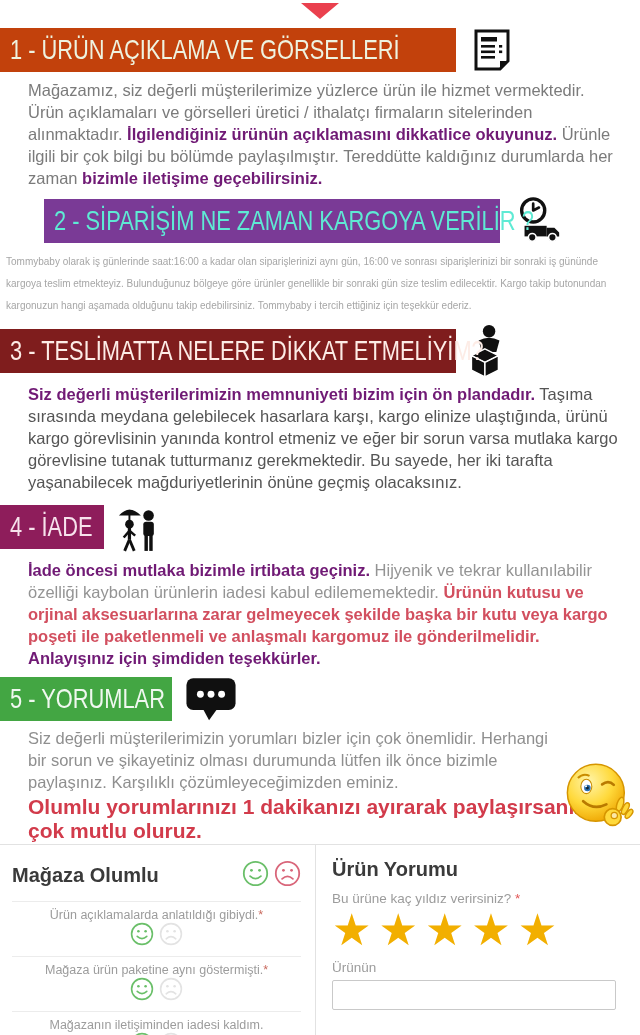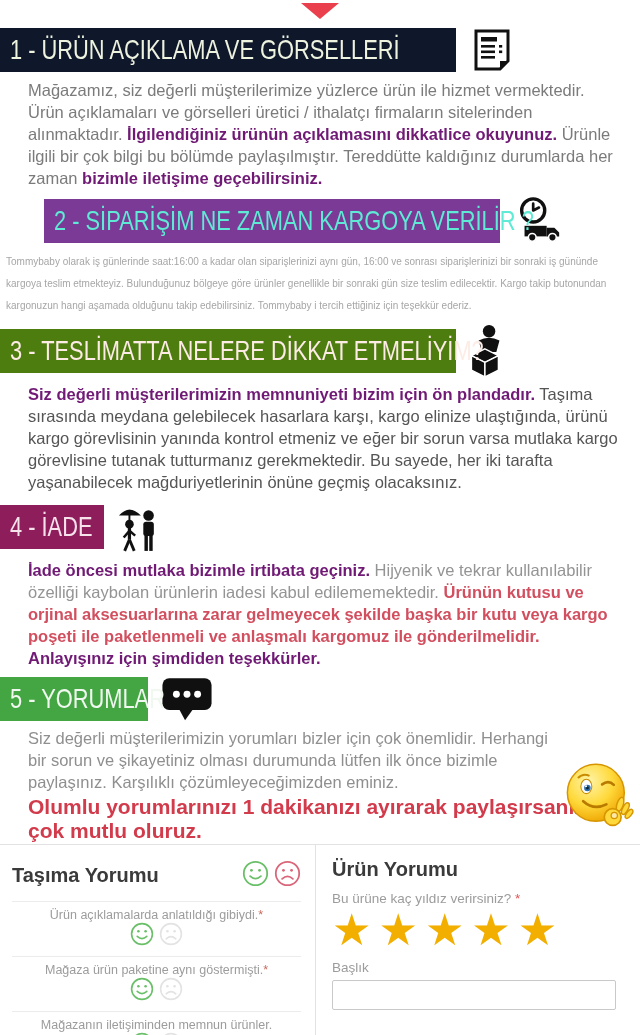--- a/index.html
+++ b/index.html
@@ -11,25 +11,25 @@
              color:#dd4a5c;font-weight:400;}
   .arrow-down{width:0;height:0;margin:3px auto 0;border-left:19px solid transparent;
               border-right:19px solid transparent;border-top:16px solid #ea404e;}
 
   
   .banner-row{display:flex;align-items:center;margin-top:7px;}
   .banner{height:44px;display:flex;align-items:center;padding-left:10px;box-sizing:border-box;}
   .banner span{display:inline-block;white-space:nowrap;transform:scaleX(.78);
                transform-origin:0 50%;font-size:28px;font-weight:400;}
   .banner.w-lg{width:456px;}
-  .banner.s1{background:#0f172a;color:#eef3e0;}
+  .banner.s1{background:#c2410c;color:#eef3e0;}
   .banner.s2{background:#7a3a96;color:#5eead4;margin-left:44px;}
-  .banner.s3{background:#4d7c0f;color:#fdece6;}
+  .banner.s3{background:#7f1d1d;color:#fdece6;}
   .banner.s4{background:#8e1d5b;color:#f7e2ec;width:104px;}
-  .banner.s5{background:#43a643;color:#f0f8f0;width:148px;}
+  .banner.s5{background:#43a643;color:#f0f8f0;width:172px;}
   .banner-icon{margin-left:13px;display:flex;align-items:center;color:#101010;}
 
   
   .body-text{margin:5px 22px 0 28px;font-size:16.5px;line-height:22px;color:#7b7b7b;}
   .body-text .b{font-weight:bold;color:#701a75;}
   .body-text .g{color:#949494;}
   .body-text .r{font-weight:bold;color:#d24f5f;}
   .body-text.s2t{margin:5px 4px 0 6px;font-size:10px;color:#a6a6a6;}
   .body-text.s3t{color:#555;}
   .body-text.s5t{margin-right:74px;color:#8f8f8f;}
@@ -184,21 +184,21 @@
       <ellipse cx="63.5" cy="53" rx="2.3" ry="5" transform="rotate(38 63.5 53)" fill="#ffd93b" stroke="#d69500" stroke-width="1.4"></ellipse>
       <circle cx="48" cy="56" r="8" fill="#ffd93b" stroke="#d69500" stroke-width="1.6"></circle>
       <circle cx="49.5" cy="54.5" r="3" fill="#fbe8a6" stroke="#d69500" stroke-width="1.2"></circle>
     </svg>
   </div>
 
   <div class="reviews">
 
     <div class="col-left">
       <div class="panel-head">
-        <div class="panel-title">Taşıma Yorumu</div>
+        <div class="panel-title">Mağaza Olumlu</div>
         <div class="face-pair">
           <span class="face-happy">
             <svg width="27" height="27" viewBox="0 0 30 30">
                 <circle cx="15" cy="15" r="13" fill="none" stroke="currentColor" stroke-width="2"></circle>
                 <circle cx="10.5" cy="11.5" r="1.6" fill="currentColor"></circle>
                 <circle cx="19.5" cy="11.5" r="1.6" fill="currentColor"></circle>
                 <path d="M9,18 q6,5.5 12,0" fill="none" stroke="currentColor" stroke-width="2" stroke-linecap="round"></path>
               </svg>
           </span>
           <span class="face-sad-red">
@@ -250,21 +250,21 @@
                 <circle cx="15" cy="15" r="13" fill="none" stroke="currentColor" stroke-width="2"></circle>
                 <circle cx="10.5" cy="11.5" r="1.6" fill="currentColor"></circle>
                 <circle cx="19.5" cy="11.5" r="1.6" fill="currentColor"></circle>
                 <path d="M9,21 q6,-5.5 12,0" fill="none" stroke="currentColor" stroke-width="2" stroke-linecap="round"></path>
               </svg>
           </span>
         </div>
       </div>
 
       <div class="rate-row">
-        <div class="rate-label"><span>Mağazanın iletişiminden memnun ürünler.</span><span class="mark"></span></div>
+        <div class="rate-label"><span>Mağazanın iletişiminden iadesi kaldım.</span><span class="mark"></span></div>
         <div class="face-pair">
           <span class="face-happy">
             <svg width="24" height="24" viewBox="0 0 30 30">
                 <circle cx="15" cy="15" r="13" fill="none" stroke="currentColor" stroke-width="2"></circle>
                 <circle cx="10.5" cy="11.5" r="1.6" fill="currentColor"></circle>
                 <circle cx="19.5" cy="11.5" r="1.6" fill="currentColor"></circle>
                 <path d="M9,18 q6,5.5 12,0" fill="none" stroke="currentColor" stroke-width="2" stroke-linecap="round"></path>
               </svg>
           </span>
           <span class="face-sad-gray">
@@ -278,18 +278,18 @@
         </div>
       </div>
     </div>
 
     <div class="col-right">
       <div class="panel-title">Ürün Yorumu</div>
       <div class="question"><span>Bu ürüne kaç yıldız verirsiniz?</span> <span class="mark">*</span></div>
       <div class="stars">
         <span>★</span><span>★</span><span>★</span><span>★</span><span>★</span>
       </div>
-      <div class="field-label">Başlık</div>
+      <div class="field-label">Ürünün</div>
       <input class="title-input" type="text" value="" style="">
     </div>
 
   </div>
 </div>
 
 </body></html>

